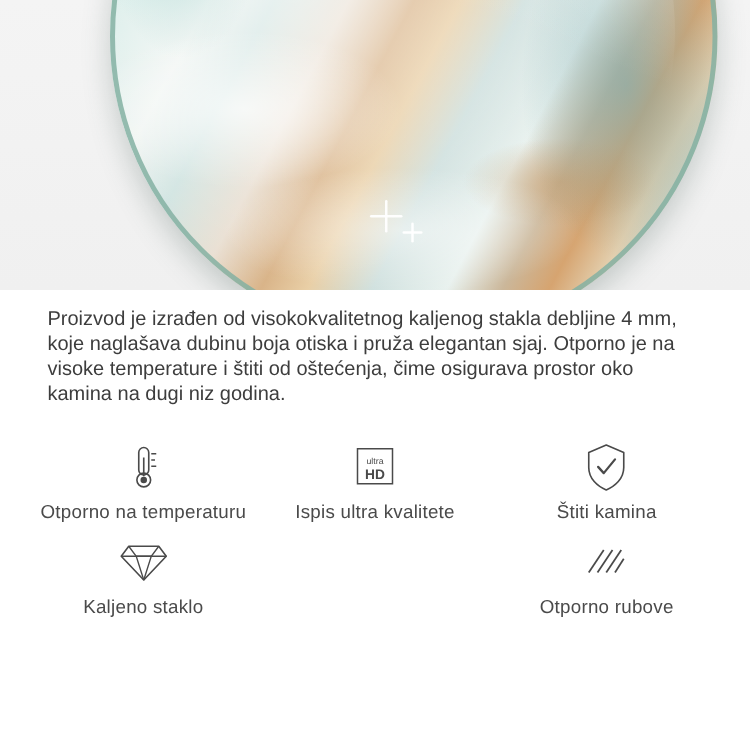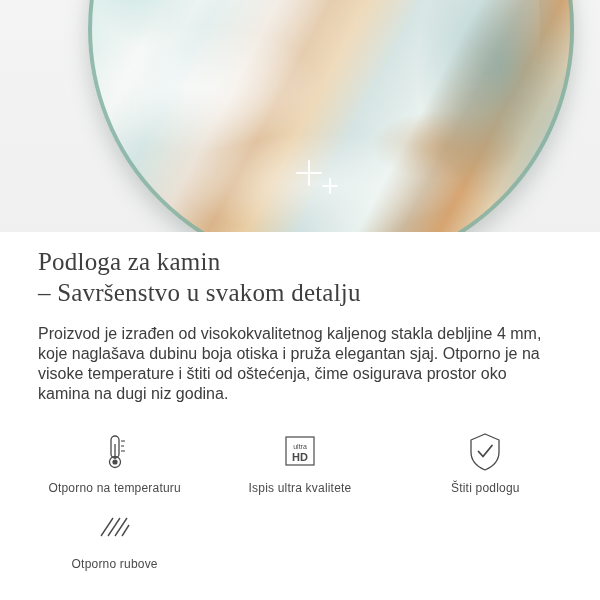--- a/index.html
+++ b/index.html
@@ -163,21 +163,21 @@
     text-align: right;
   }
   .feature-icon {
     height: 44px;
     display: flex;
     align-items: center;
     justify-content: center;
     margin-bottom: 8px;
   }
   .feature-label {
-    font-size: 12px;
+    font-size: 15px;
     color: #4a4a4a;
     line-height: 12px;
     letter-spacing: 0.2px;
   }
   svg { display: block; }
 </style>
 </head>
 <body>
 
 <div class="page">
@@ -185,24 +185,20 @@
   <div class="hero">
     <div class="hero-bg"></div>
     <div class="board"></div>
     <div class="board-edge"></div>
     <div class="board-gloss"></div>
     <div class="sparkle s1"></div>
     <div class="sparkle s2"></div>
   </div>
 
   <div class="content">
-    <h1 class="headline">
-      <span>Podloga za kamin</span>
-      <span class="line2">– Savršenstvo u svakom detalju</span>
-    </h1>
     <p class="paragraph">Proizvod je izrađen od visokokvalitetnog kaljenog stakla debljine 4 mm, koje naglašava dubinu boja otiska i pruža elegantan sjaj. Otporno je na visoke temperature i štiti od oštećenja, čime osigurava prostor oko kamina na dugi niz godina.</p>
   </div>
 
   <div class="features">
 
     <div class="feature-row">
 
       <div class="feature">
         <div class="feature-icon">
           <svg width="30" height="40" viewBox="0 0 30 40">
@@ -229,27 +225,39 @@
         <div class="feature-label">Ispis ultra kvalitete</div>
       </div>
 
       <div class="feature">
         <div class="feature-icon">
           <svg width="38" height="42" viewBox="0 0 38 42">
             <path d="M19 3 L33 9 V21 C33 30 26 36 19 39 C12 36 5 30 5 21 V9 Z" fill="none" stroke="#4a4a4a" stroke-width="1.3" stroke-linejoin="round"></path>
             <path d="M12.5 20.5 L17 25.5 L26 14.5" fill="none" stroke="#4a4a4a" stroke-width="1.8" stroke-linecap="round" stroke-linejoin="round"></path>
           </svg>
         </div>
-        <div class="feature-label">Štiti podlogu</div>
+        <div class="feature-label">Štiti kamina</div>
       </div>
 
     </div>
 
     <div class="feature-row">
 
+      <div class="feature">
+        <div class="feature-icon">
+          <svg width="42" height="38" viewBox="0 0 42 38">
+            <path d="M9 6 H33 L39 14 L21 33 L3 14 Z" fill="none" stroke="#4a4a4a" stroke-width="1.3" stroke-linejoin="round"></path>
+            <path d="M3 14 H39" stroke="#4a4a4a" stroke-width="1.1"></path>
+            <path d="M9 6 L15 14 L21 33" fill="none" stroke="#4a4a4a" stroke-width="1.1"></path>
+            <path d="M33 6 L27 14 L21 33" fill="none" stroke="#4a4a4a" stroke-width="1.1"></path>
+            <path d="M15 14 H27" stroke="#4a4a4a" stroke-width="1.1"></path>
+          </svg>
+        </div>
+        <div class="feature-label">Kaljeno staklo</div>
+      </div>
 
       <div class="feature">
         <div class="feature-icon">
           <svg width="40" height="36" viewBox="0 0 40 36">
             <line x1="6" y1="26" x2="18" y2="8" stroke="#4a4a4a" stroke-width="1.4"></line>
             <line x1="13" y1="26" x2="25" y2="8" stroke="#4a4a4a" stroke-width="1.4"></line>
             <line x1="20" y1="26" x2="32" y2="8" stroke="#4a4a4a" stroke-width="1.4"></line>
             <line x1="27" y1="26" x2="34" y2="15" stroke="#4a4a4a" stroke-width="1.4"></line>
           </svg>
         </div>

